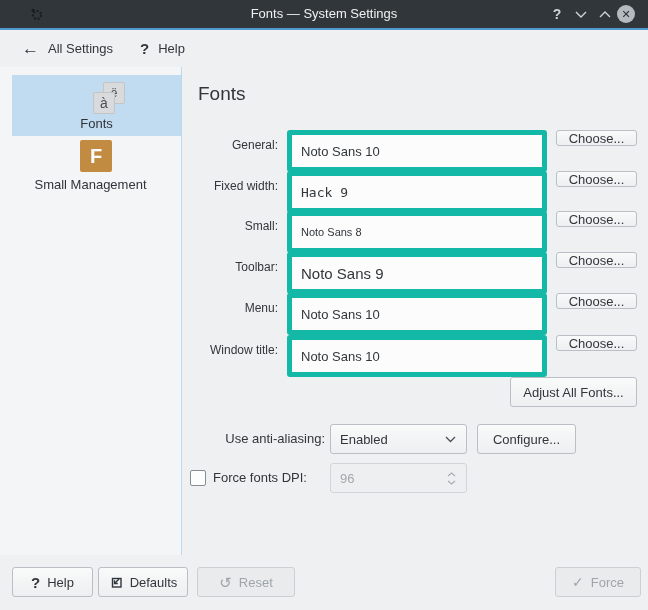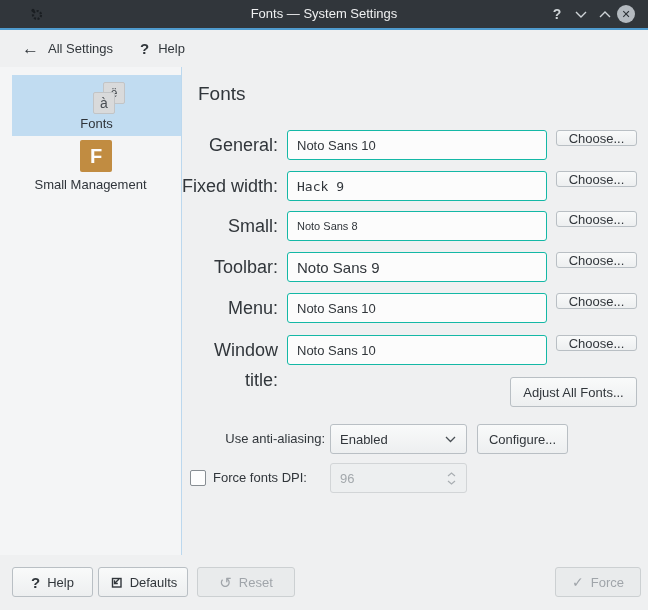--- a/index.html
+++ b/index.html
@@ -48,45 +48,45 @@
   .side-label{position:absolute;left:0;right:0;text-align:center;font-size:13px;color:#2f343a;}
   .sel-label{top:41px;}
   .fm-icon{
     position:absolute;left:80px;top:73px;width:32px;height:32px;background:#c18c41;
     border-radius:2px;display:flex;align-items:center;justify-content:center;
     color:#fdfdfd;font-size:20px;font-weight:bold;
   }
   .fm-label{top:110px;}
   
   .page-title{position:absolute;left:198px;top:83px;font-size:19px;color:#31363b;}
-  .row-label{position:absolute;left:181px;width:97px;height:30px;line-height:30px;text-align:right;font-size:18px;}
+  .row-label{position:absolute;left:181px;width:97px;height:30px;line-height:30px;text-align:right;font-size:12px;}
   .font-field{
-    position:absolute;left:287px;width:260px;height:30px;box-sizing:border-box;
-    background:#fcfcfc;border:1px solid #14b8a6;border-radius:3px;
+    position:absolute;left:287px;width:260px;height:42px;box-sizing:border-box;
+    background:#fcfcfc;border:5px solid #14b8a6;border-radius:3px;
     display:flex;align-items:center;padding-left:9px;white-space:pre;
   }
   .fv-general,.fv-menu,.fv-window{font-size:13px;}
   .fv-fixed{font-family:"DejaVu Sans Mono","Liberation Mono",monospace;font-size:13px;}
   .fv-small{font-size:11px;}
   .fv-toolbar{font-size:15px;}
   .btn{
     box-sizing:border-box;border:1px solid #b9bfc4;border-radius:3px;
     background:linear-gradient(#f9fafa,#edeff0);
     color:#31363b;font-size:13px;font-family:inherit;
     display:flex;align-items:center;justify-content:center;gap:7px;cursor:default;
   }
   .choose-btn{position:absolute;left:556px;width:81px;height:16px;}
   .adjust-btn{position:absolute;left:510px;top:377px;width:127px;height:30px;}
   .aa-label{position:absolute;left:181px;top:424px;width:144px;height:30px;line-height:30px;text-align:right;}
   .combo{
     position:absolute;left:330px;top:424px;width:137px;height:30px;box-sizing:border-box;
     border:1px solid #b9bfc4;border-radius:3px;background:linear-gradient(#f9fafa,#edeff0);
     display:flex;align-items:center;justify-content:space-between;padding:0 10px 0 9px;
   }
-  .configure-btn{position:absolute;left:477px;top:424px;width:91px;height:30px;}
+  .configure-btn{position:absolute;left:477px;top:424px;width:99px;height:30px;}
   .checkbox{
     position:absolute;left:190px;top:470px;width:16px;height:16px;box-sizing:border-box;
     background:#fdfdfd;border:1px solid #878d92;border-radius:2px;
   }
   .dpi-label{position:absolute;left:213px;top:463px;height:30px;line-height:30px;}
   .spinbox{
     position:absolute;left:330px;top:463px;width:137px;height:30px;box-sizing:border-box;
     border:1px solid #d2d5d7;border-radius:3px;background:#edeff0;
     display:flex;align-items:center;justify-content:space-between;padding:0 10px 0 9px;
     color:#a3a8ac;

